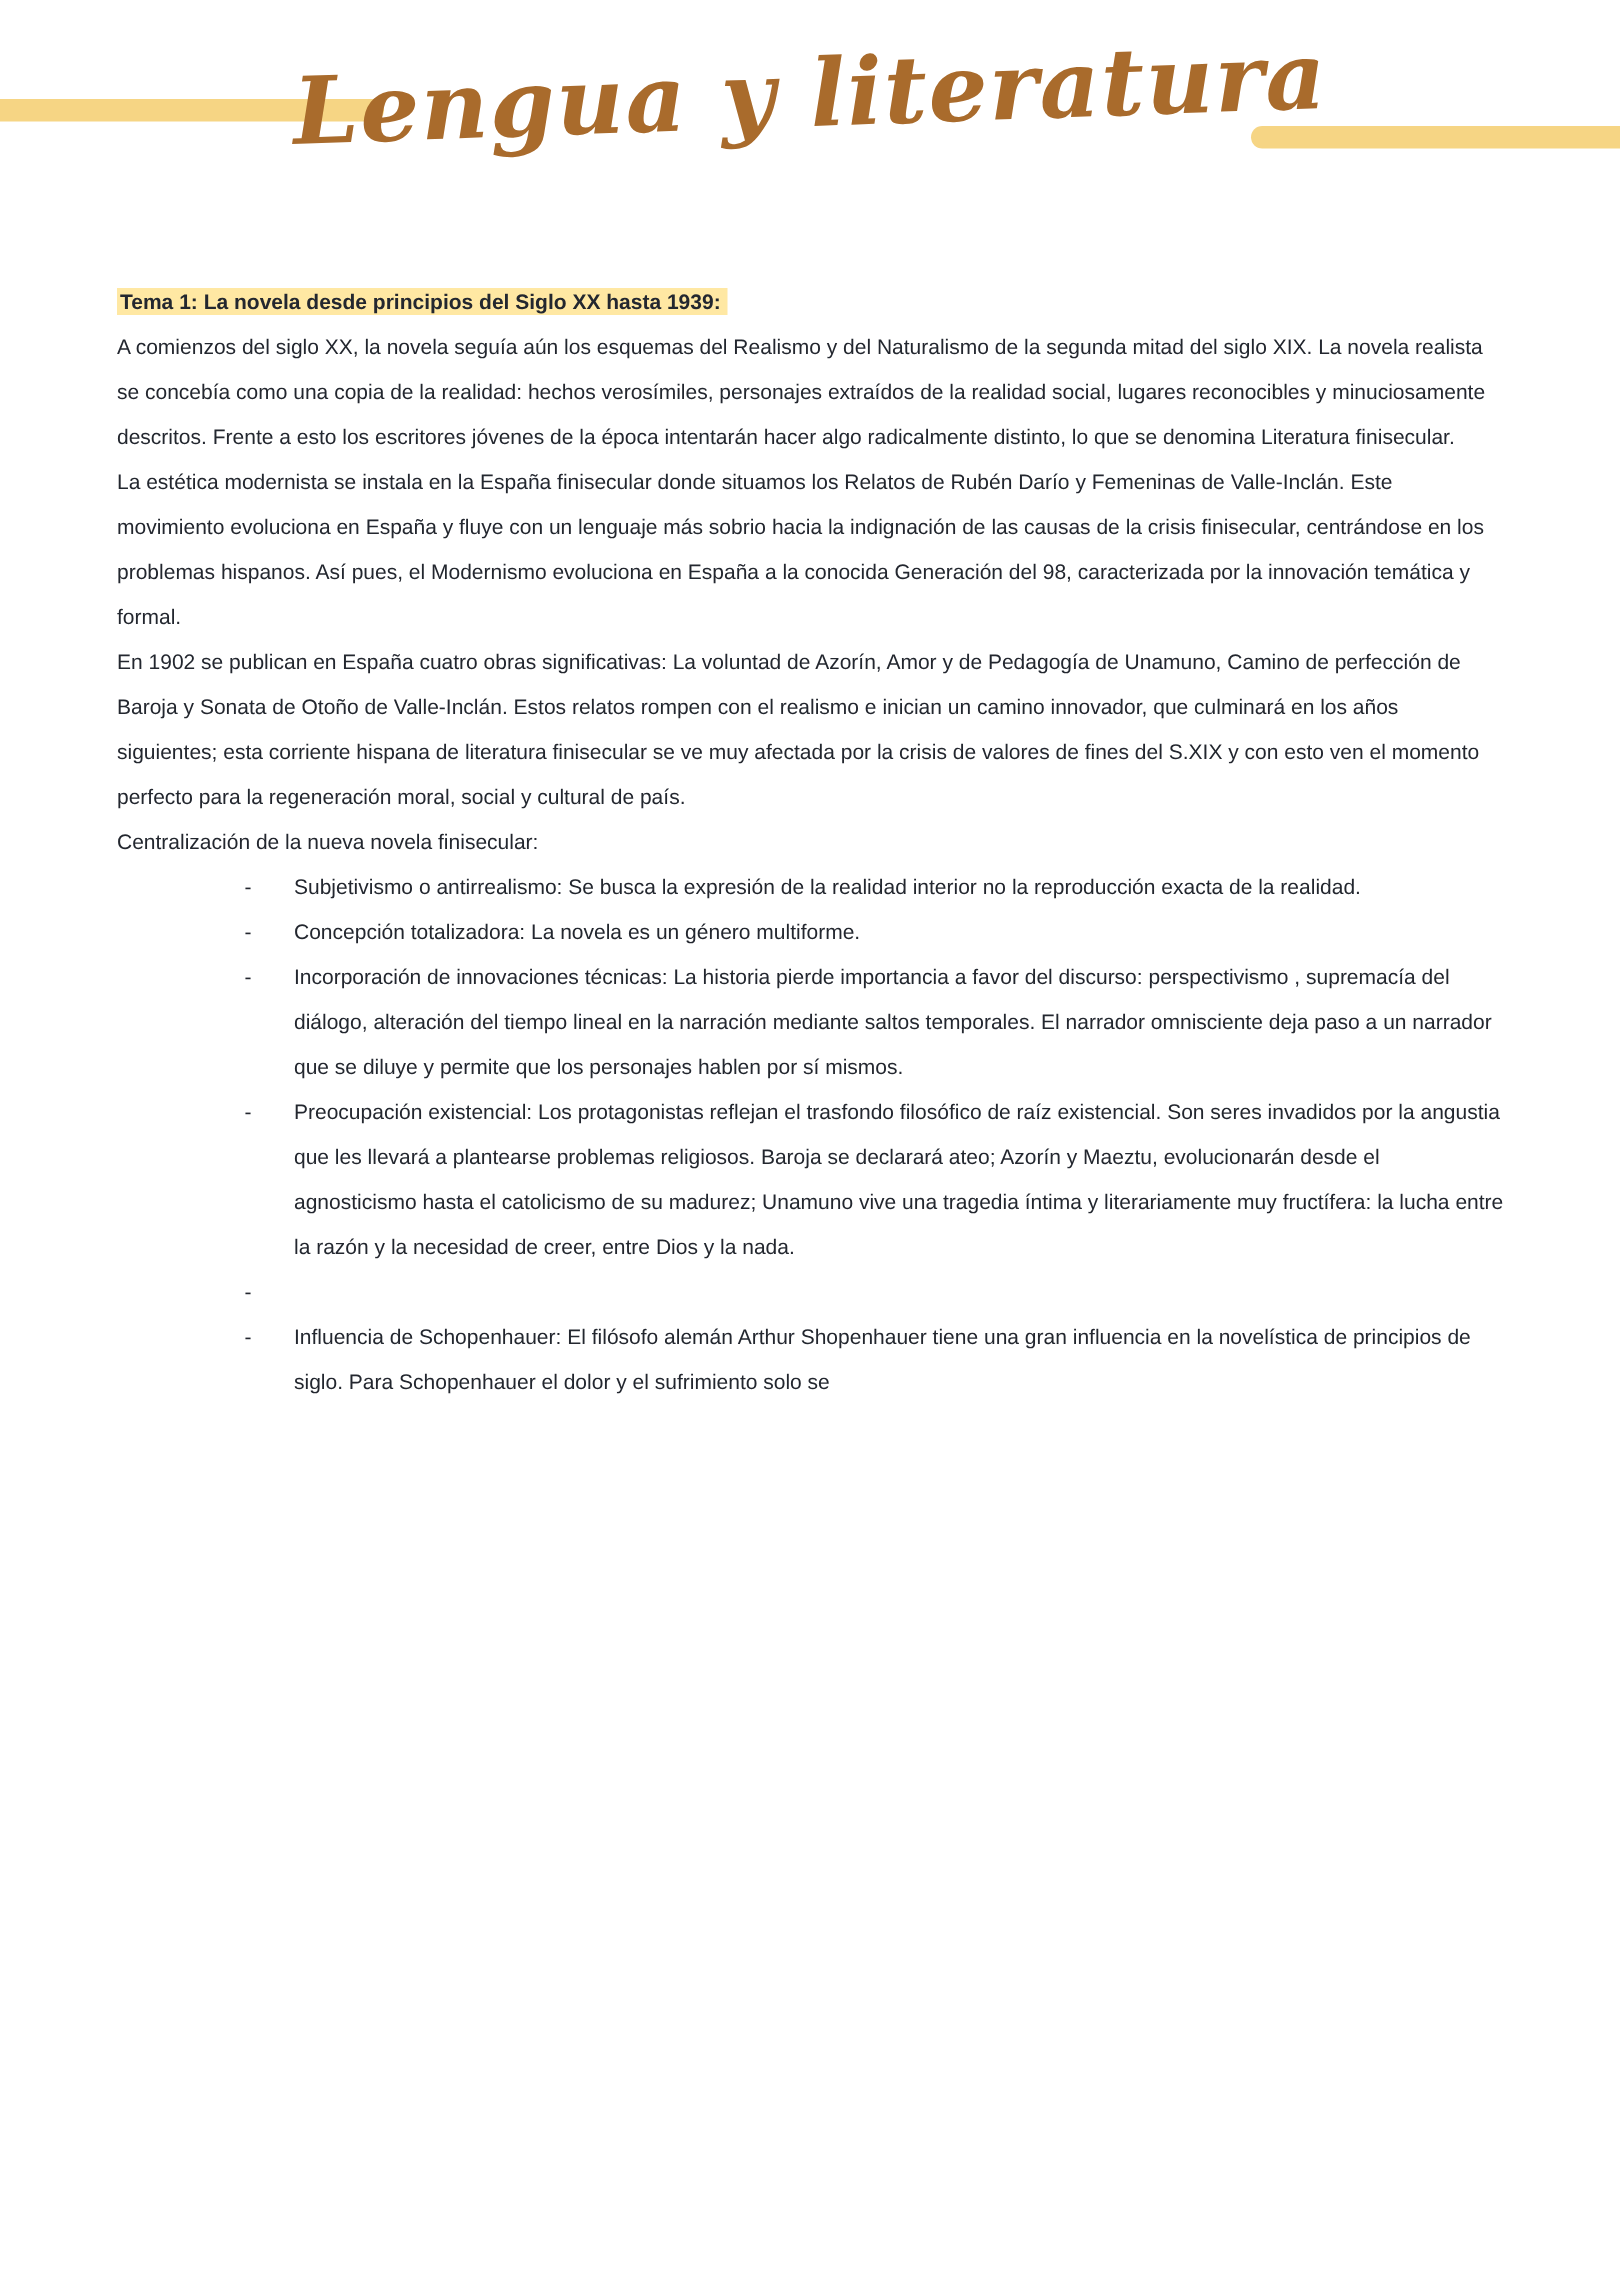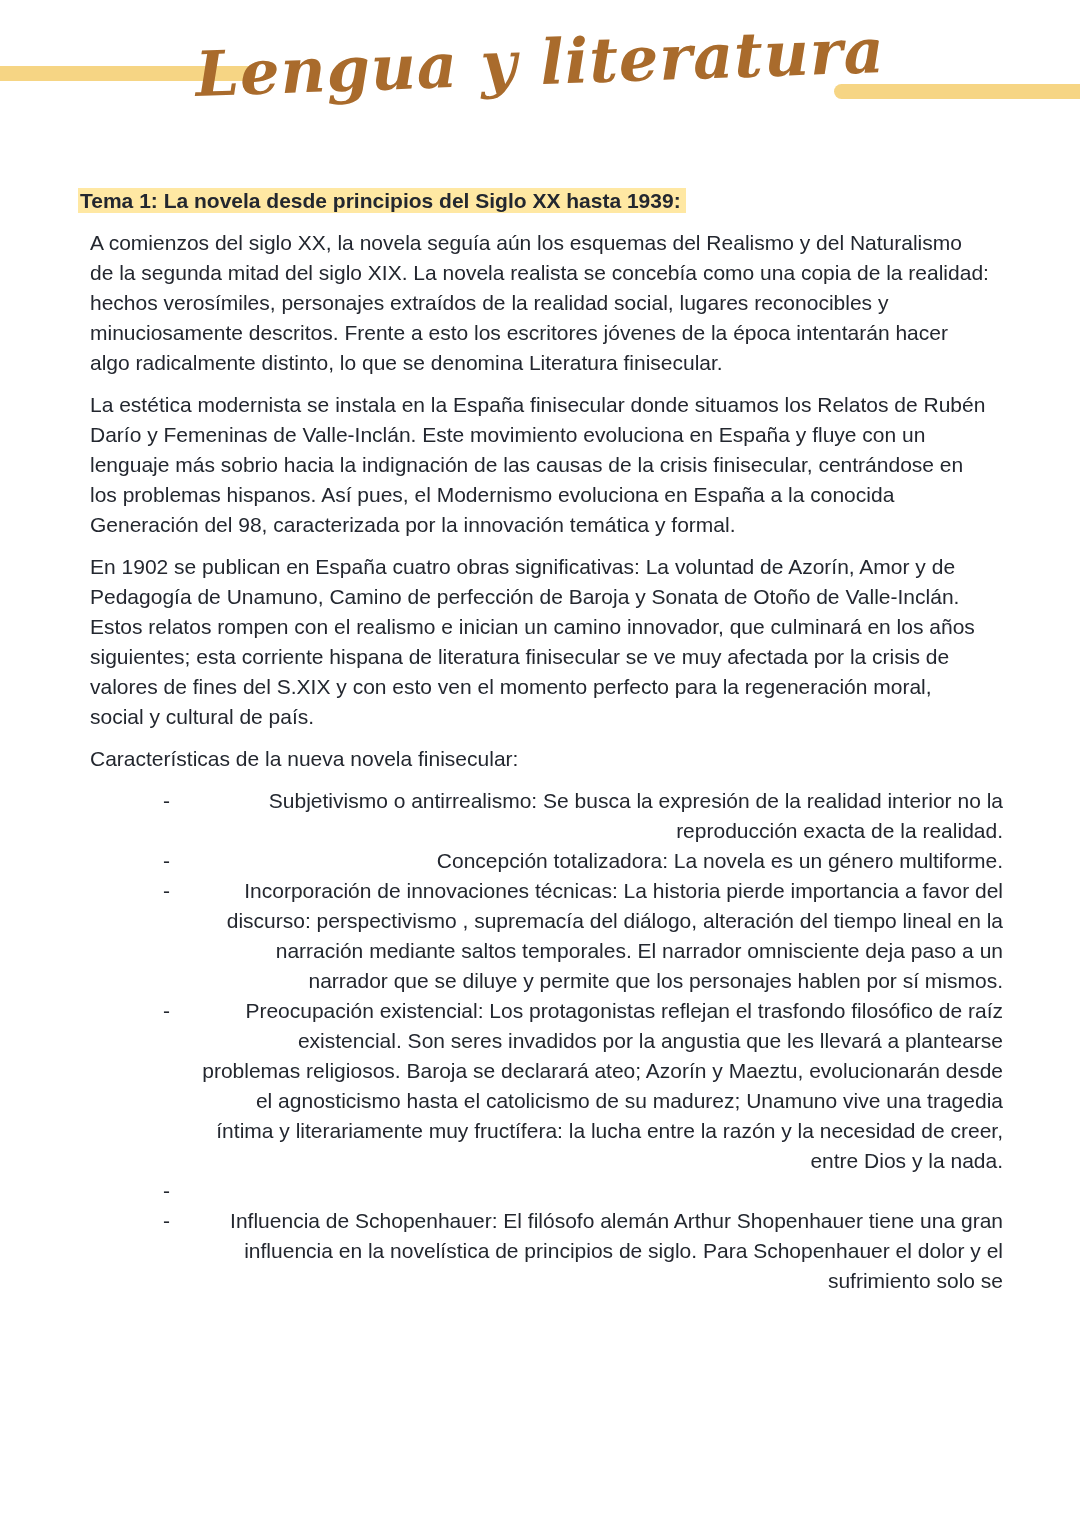--- a/index.html
+++ b/index.html
@@ -33,46 +33,46 @@
     font-size: 62px;
     color: #a96b2c;
     transform: rotate(-2deg);
     letter-spacing: 1px;
   }
   .content {
     position: absolute;
     left: 78px;
     top: 186px;
     width: 925px;
-    font-size: 21px;
+    font-size: 14px;
     line-height: 30px;
   }
   .heading { font-weight: bold; }
   .highlight { background: #ffe8a3; padding: 1px 5px 1px 2px; }
-  .para { margin: 12px; }
+  .para { margin: 0; }
   .bullet { display: flex; padding-left: 85px; }
   .dash { width: 33px; flex: none; }
-  .bullet-body { flex: 1; text-align: right; }
+  .bullet-body { flex: 1; }
   .u { text-underline-offset: 3px; }
 </style>
 </head>
 <body>
 
 <div class="page">
   <div class="header">
     <span class="ribbon ribbon-left"></span>
     <span class="ribbon ribbon-right"></span>
     <h1 class="title">Lengua y literatura</h1>
   </div>
   <div class="content">
       <div class="heading"><span class="highlight">Tema 1: La novela desde principios del Siglo XX hasta 1939:</span></div>
       <p class="para"><span>A comienzos del siglo XX, la novela seguía aún los esquemas del Realismo y del Naturalismo de la segunda mitad del siglo XIX. La novela realista se concebía como una copia de la realidad: hechos verosímiles, personajes extraídos de la realidad social, lugares reconocibles y minuciosamente descritos. Frente a esto los escritores jóvenes de la época intentarán hacer algo radicalmente distinto, lo que se denomina Literatura finisecular.</span></p>
       <p class="para"><span>La estética modernista se instala en la España finisecular donde situamos los Relatos de Rubén Darío y Femeninas de Valle-Inclán. Este movimiento evoluciona en España y fluye con un lenguaje más sobrio hacia la indignación de las causas de la crisis finisecular, centrándose en los problemas hispanos. Así pues, el Modernismo evoluciona en España a la conocida Generación del 98, caracterizada por la innovación temática y formal.</span></p>
       <p class="para"><span>En 1902 se publican en España cuatro obras significativas: </span><span class="u">La voluntad</span><span> de Azorín, </span><span class="u">Amor y de Pedagogía</span><span> de Unamuno, </span><span class="u">Camino de perfección</span><span> de Baroja y </span><span class="u">Sonata de Otoño</span><span> de Valle-Inclán. Estos relatos rompen con el realismo e inician un camino innovador, que culminará en los años siguientes; esta corriente hispana de literatura finisecular se ve muy afectada por la crisis de valores de fines del S.XIX y con esto ven el momento perfecto para la regeneración moral, social y cultural de país.</span></p>
-      <p class="para"><span>Características de la nueva novela finisecular:</span></p>
+      <p class="para"><span>Centralización de la nueva novela finisecular:</span></p>
       <div class="bullet">
         <span class="dash">-</span>
         <div class="bullet-body"><span>Subjetivismo o antirrealismo: Se busca la expresión de la realidad interior no la reproducción exacta de la realidad.</span></div>
       </div>
       <div class="bullet">
         <span class="dash">-</span>
         <div class="bullet-body"><span>Concepción totalizadora: La novela es un género multiforme.</span></div>
       </div>
       <div class="bullet">
         <span class="dash">-</span>

